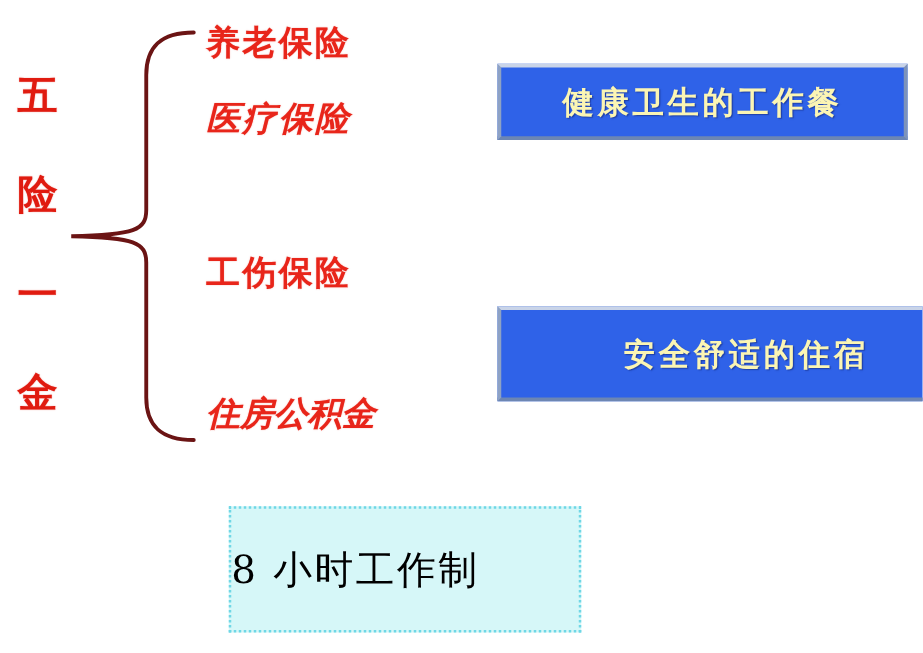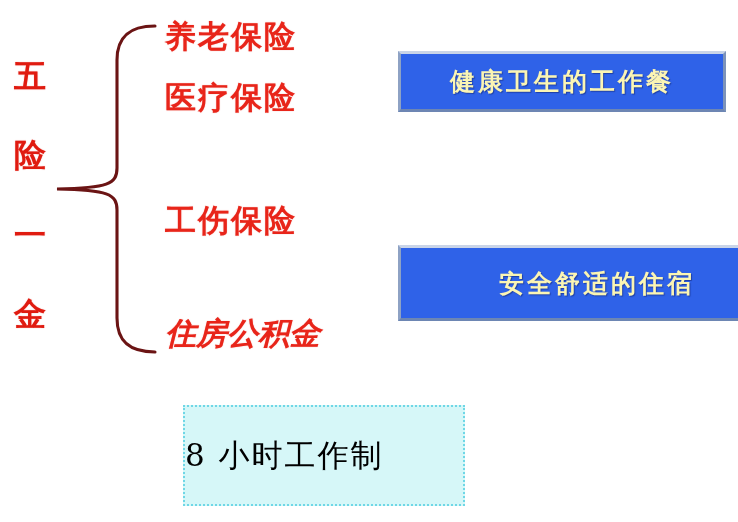--- a/index.html
+++ b/index.html
@@ -57,29 +57,29 @@
     position: absolute;
     left: 160px;
     top: 8px;
     width: 200px;
     height: 356px;
   }
   .item {
     position: absolute;
     left: 0;
     font-family: "DejaVu Serif", "Liberation Serif", serif;
-    font-size: 31px;
+    font-size: 27px;
     font-weight: 700;
     color: #e8251a;
     white-space: nowrap;
     letter-spacing: 2px;
     text-shadow: 0 0 1px rgba(232,37,26,0.5);
   }
   .item.i0 { top: 8px;   left: 5px; }
-  .item.i1 { top: 69px;  left: 5px; }
+  .item.i1 { top: 69px;  left: 5px; font-style: italic; }
   .item.i2 { top: 130px; left: 5px; }
   .item.i3 { top: 192px; left: 5px; }
   .item.i4 { top: 253px; left: 5px; }
   .item.i5 { top: 305px; left: 5px; letter-spacing: 0px; font-style: italic; }
 
   
   .bluebox {
     position: absolute;
     background: #2f62e8;
     border-top: 3px solid #c9d4e8;

